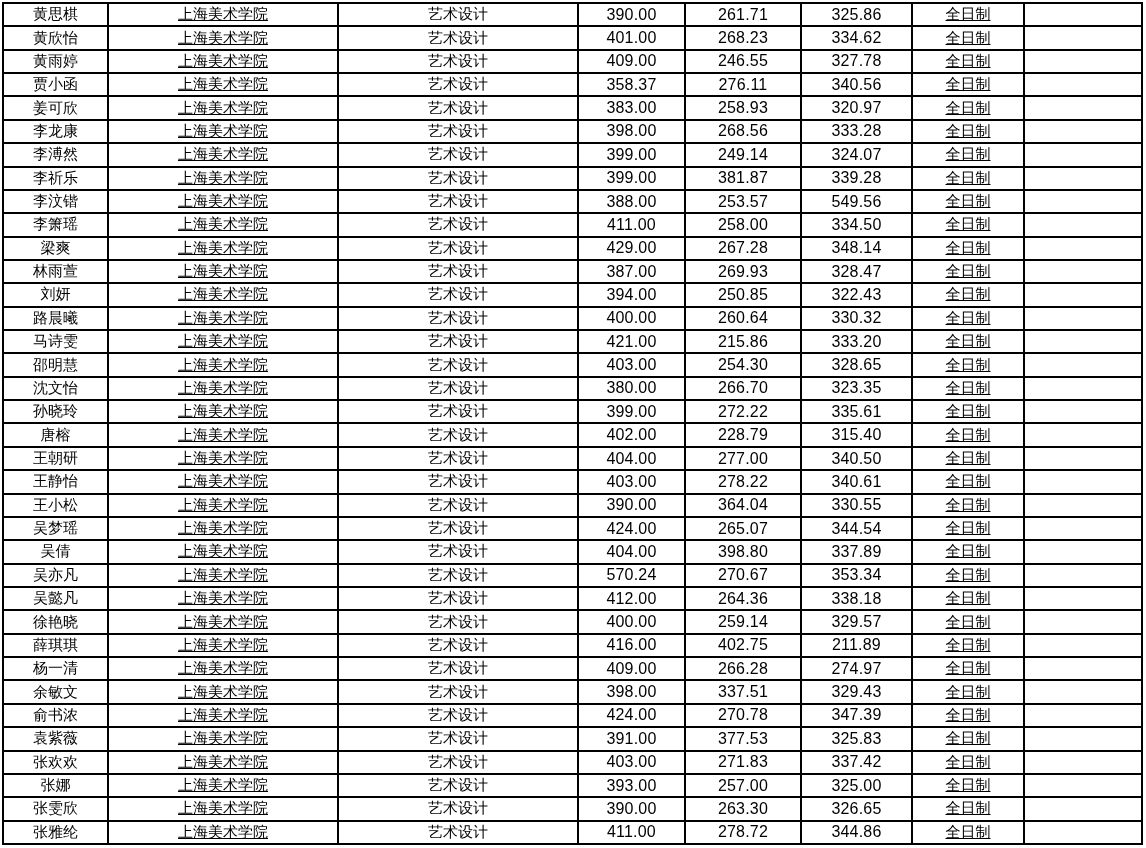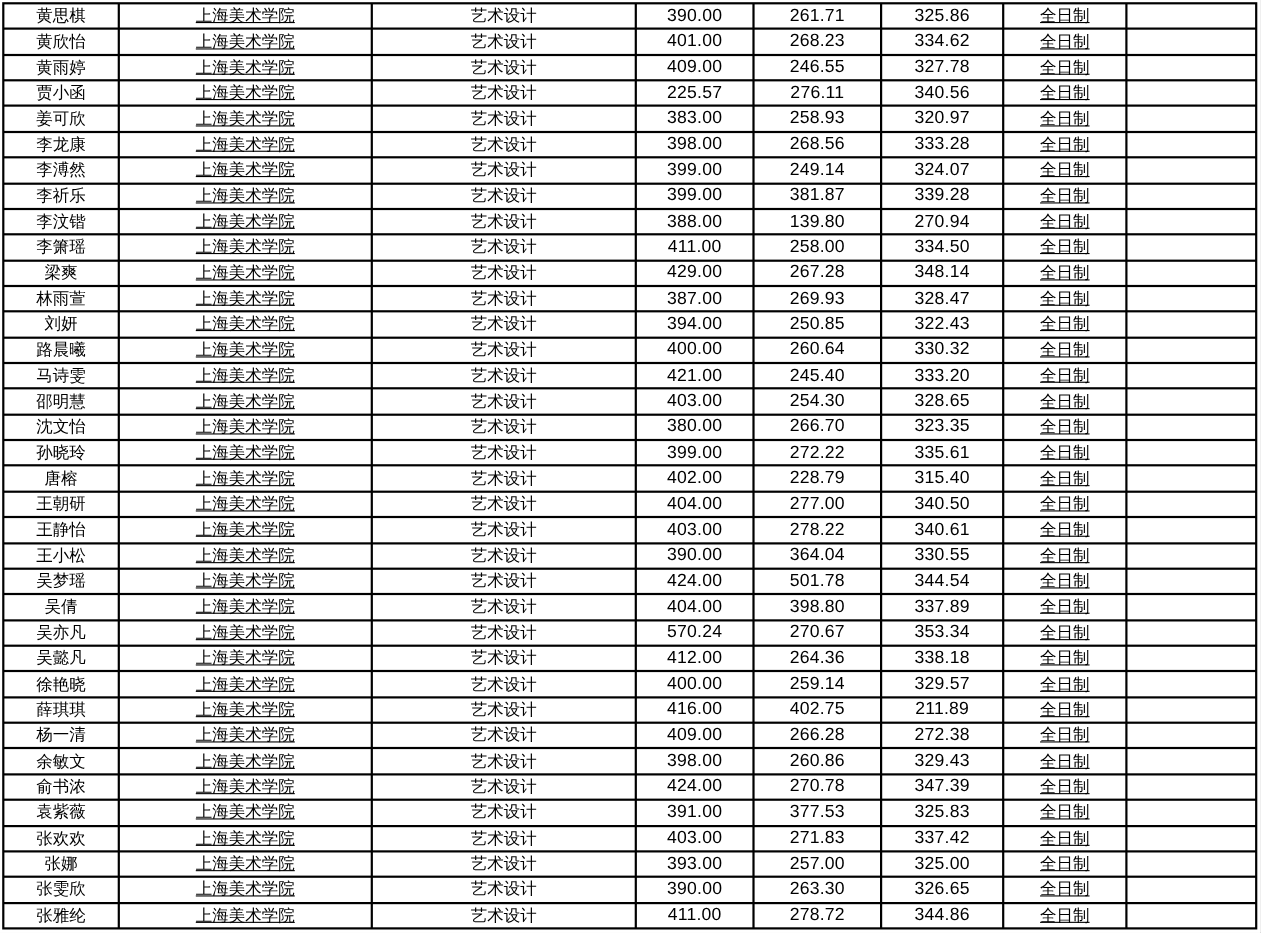--- a/index.html
+++ b/index.html
@@ -79,21 +79,21 @@
       <div class="cell cjk u">上海美术学院</div>
       <div class="cell cjk">艺术设计</div>
       <div class="cell num">409.00</div>
       <div class="cell num">246.55</div>
       <div class="cell num">327.78</div>
       <div class="cell cjk u">全日制</div>
       <div class="cell cjk"></div>
       <div class="cell cjk">贾小函</div>
       <div class="cell cjk u">上海美术学院</div>
       <div class="cell cjk">艺术设计</div>
-      <div class="cell num">225.57</div>
+      <div class="cell num">358.37</div>
       <div class="cell num">276.11</div>
       <div class="cell num">340.56</div>
       <div class="cell cjk u">全日制</div>
       <div class="cell cjk"></div>
       <div class="cell cjk">姜可欣</div>
       <div class="cell cjk u">上海美术学院</div>
       <div class="cell cjk">艺术设计</div>
       <div class="cell num">383.00</div>
       <div class="cell num">258.93</div>
       <div class="cell num">320.97</div>
@@ -120,22 +120,22 @@
       <div class="cell cjk">艺术设计</div>
       <div class="cell num">399.00</div>
       <div class="cell num">381.87</div>
       <div class="cell num">339.28</div>
       <div class="cell cjk u">全日制</div>
       <div class="cell cjk"></div>
       <div class="cell cjk">李汶锴</div>
       <div class="cell cjk u">上海美术学院</div>
       <div class="cell cjk">艺术设计</div>
       <div class="cell num">388.00</div>
-      <div class="cell num">139.80</div>
-      <div class="cell num">270.94</div>
+      <div class="cell num">253.57</div>
+      <div class="cell num">549.56</div>
       <div class="cell cjk u">全日制</div>
       <div class="cell cjk"></div>
       <div class="cell cjk">李箫瑶</div>
       <div class="cell cjk u">上海美术学院</div>
       <div class="cell cjk">艺术设计</div>
       <div class="cell num">411.00</div>
       <div class="cell num">258.00</div>
       <div class="cell num">334.50</div>
       <div class="cell cjk u">全日制</div>
       <div class="cell cjk"></div>
@@ -168,21 +168,21 @@
       <div class="cell cjk">艺术设计</div>
       <div class="cell num">400.00</div>
       <div class="cell num">260.64</div>
       <div class="cell num">330.32</div>
       <div class="cell cjk u">全日制</div>
       <div class="cell cjk"></div>
       <div class="cell cjk">马诗雯</div>
       <div class="cell cjk u">上海美术学院</div>
       <div class="cell cjk">艺术设计</div>
       <div class="cell num">421.00</div>
-      <div class="cell num">245.40</div>
+      <div class="cell num">215.86</div>
       <div class="cell num">333.20</div>
       <div class="cell cjk u">全日制</div>
       <div class="cell cjk"></div>
       <div class="cell cjk">邵明慧</div>
       <div class="cell cjk u">上海美术学院</div>
       <div class="cell cjk">艺术设计</div>
       <div class="cell num">403.00</div>
       <div class="cell num">254.30</div>
       <div class="cell num">328.65</div>
       <div class="cell cjk u">全日制</div>
@@ -232,21 +232,21 @@
       <div class="cell cjk">艺术设计</div>
       <div class="cell num">390.00</div>
       <div class="cell num">364.04</div>
       <div class="cell num">330.55</div>
       <div class="cell cjk u">全日制</div>
       <div class="cell cjk"></div>
       <div class="cell cjk">吴梦瑶</div>
       <div class="cell cjk u">上海美术学院</div>
       <div class="cell cjk">艺术设计</div>
       <div class="cell num">424.00</div>
-      <div class="cell num">501.78</div>
+      <div class="cell num">265.07</div>
       <div class="cell num">344.54</div>
       <div class="cell cjk u">全日制</div>
       <div class="cell cjk"></div>
       <div class="cell cjk">吴倩</div>
       <div class="cell cjk u">上海美术学院</div>
       <div class="cell cjk">艺术设计</div>
       <div class="cell num">404.00</div>
       <div class="cell num">398.80</div>
       <div class="cell num">337.89</div>
       <div class="cell cjk u">全日制</div>
@@ -281,28 +281,28 @@
       <div class="cell num">416.00</div>
       <div class="cell num">402.75</div>
       <div class="cell num">211.89</div>
       <div class="cell cjk u">全日制</div>
       <div class="cell cjk"></div>
       <div class="cell cjk">杨一清</div>
       <div class="cell cjk u">上海美术学院</div>
       <div class="cell cjk">艺术设计</div>
       <div class="cell num">409.00</div>
       <div class="cell num">266.28</div>
-      <div class="cell num">272.38</div>
+      <div class="cell num">274.97</div>
       <div class="cell cjk u">全日制</div>
       <div class="cell cjk"></div>
       <div class="cell cjk">余敏文</div>
       <div class="cell cjk u">上海美术学院</div>
       <div class="cell cjk">艺术设计</div>
       <div class="cell num">398.00</div>
-      <div class="cell num">260.86</div>
+      <div class="cell num">337.51</div>
       <div class="cell num">329.43</div>
       <div class="cell cjk u">全日制</div>
       <div class="cell cjk"></div>
       <div class="cell cjk">俞书浓</div>
       <div class="cell cjk u">上海美术学院</div>
       <div class="cell cjk">艺术设计</div>
       <div class="cell num">424.00</div>
       <div class="cell num">270.78</div>
       <div class="cell num">347.39</div>
       <div class="cell cjk u">全日制</div>

